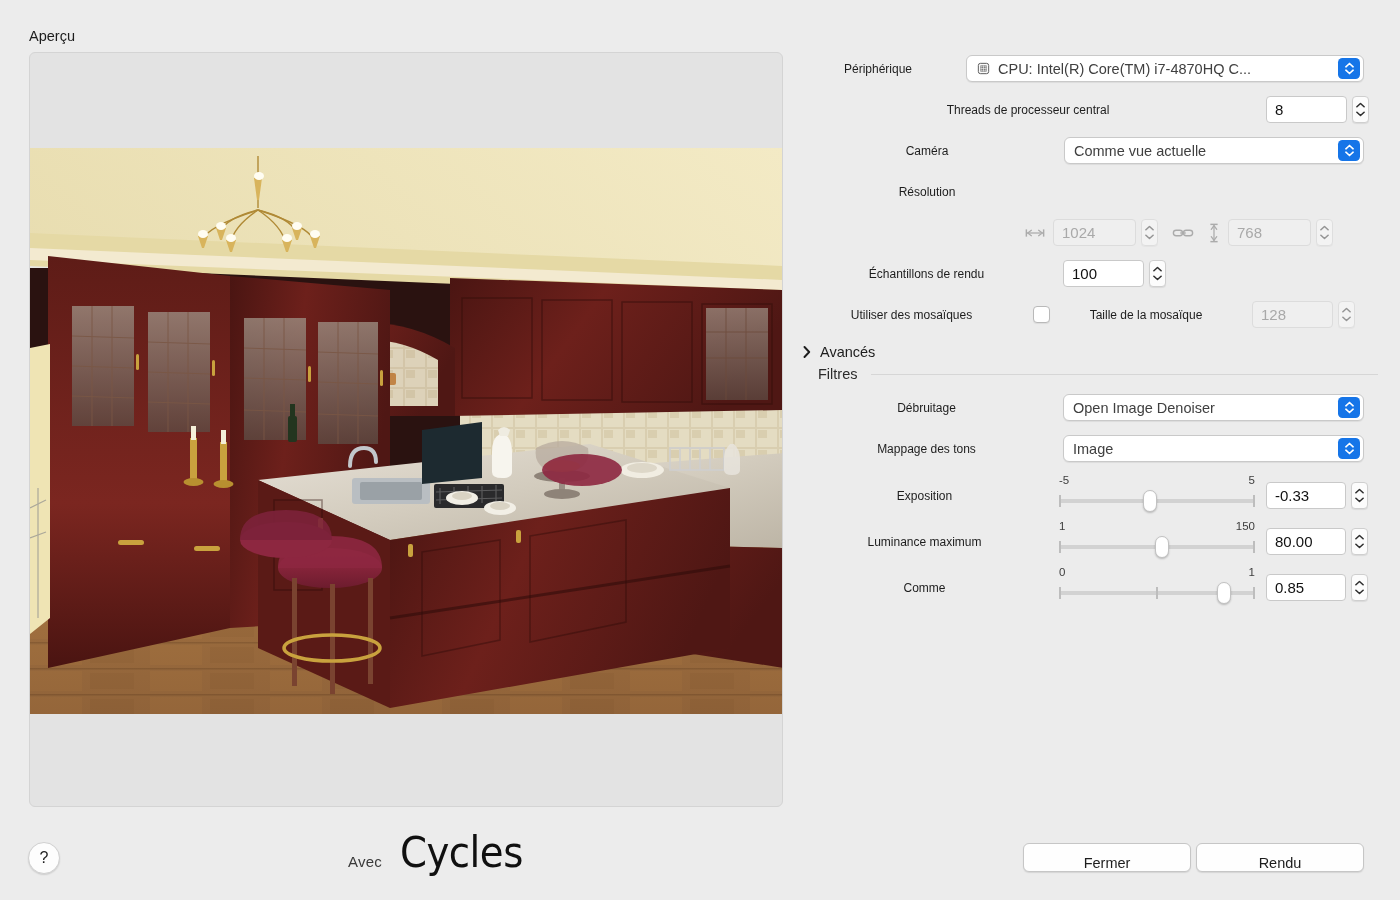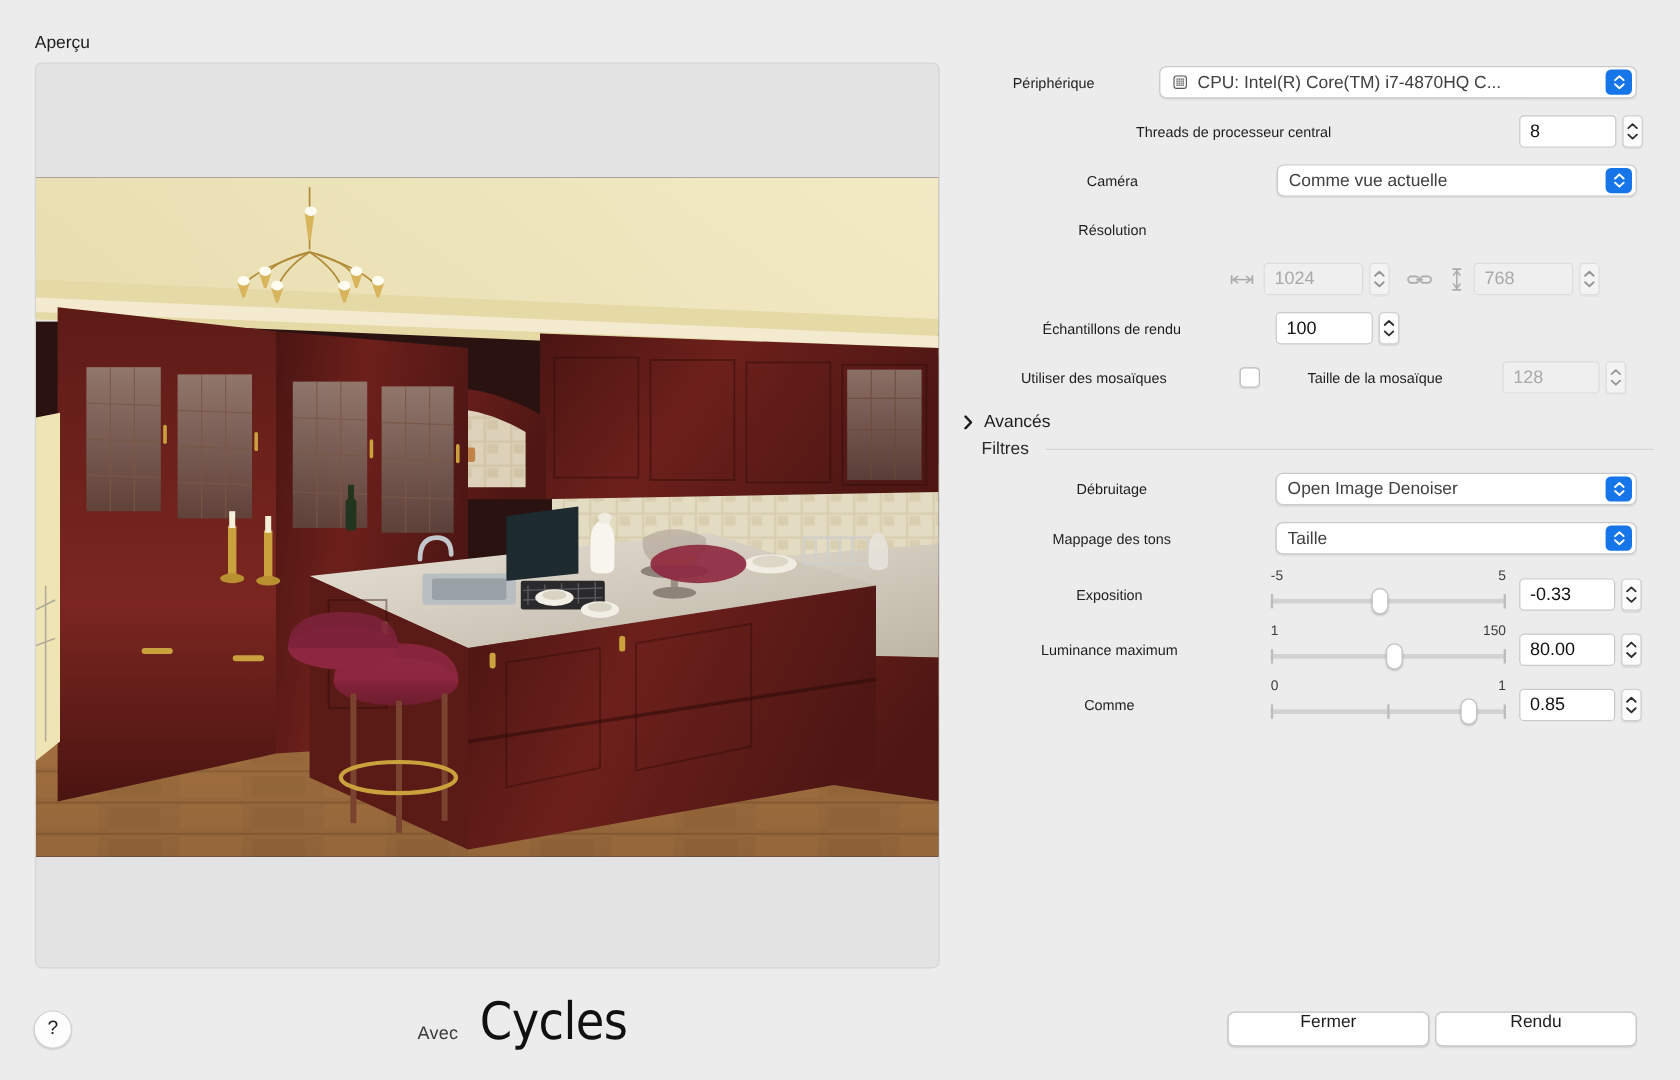--- a/index.html
+++ b/index.html
@@ -49,21 +49,21 @@
   #branding-name {
     font-family: "DejaVu Sans Condensed", "Liberation Sans Narrow", "Liberation Sans", sans-serif;
     font-size: 43px; font-weight: 400; color: #101010;
     margin-left: 18px; letter-spacing: -.5px; line-height: 1;
   }
   .action-btn {
     position: absolute; top: 843px; height: 29px; width: 168px;
     background: #fefefe; border: 1px solid #c6c6c6; border-radius: 6px;
     box-shadow: 0 1px 1.2px rgba(0,0,0,.10);
     font-size: 14.5px; color: #1d1d1d; cursor: default;
-    display: flex; align-items: flex-start; justify-content: center;
+    display: flex; align-items: flex-end; justify-content: center;
   }
   #close-button { left: 1023px; }
   #render-button { left: 1196px; }
 
   
   #settings-panel { position: absolute; left: 800px; top: 55px; width: 578px; }
   .row { display: flex; align-items: center; height: 27px; margin-bottom: 14px; }
   .row-label {
     text-align: center; font-size: 12px; color: #1d1d1d;
     white-space: nowrap; padding-right: 10px;
@@ -607,21 +607,21 @@
               <path d="M1 1 L5 4.7 L9 1" stroke="#fff" stroke-width="1.8" fill="none" stroke-linecap="round" stroke-linejoin="round"></path>
             </svg>
         </span>
       </span>
     </div>
   </div>
 
   <div class="row" style="margin-bottom:20px">
     <div class="row-label" style="width:263px">Mappage des tons</div>
     <div class="popup" style="width:301px">
-      <span class="ptext">Taille</span>
+      <span class="ptext">Image</span>
       <span class="popup-arrows">
         <span class="chev-pair">
           <svg width="9" height="6" viewBox="0 0 10 6">
               <path d="M1 5 L5 1.3 L9 5" stroke="#fff" stroke-width="1.8" fill="none" stroke-linecap="round" stroke-linejoin="round"></path>
             </svg>
           <svg width="9" height="6" viewBox="0 0 10 6" style="margin-top:1px">
               <path d="M1 1 L5 4.7 L9 1" stroke="#fff" stroke-width="1.8" fill="none" stroke-linecap="round" stroke-linejoin="round"></path>
             </svg>
         </span>
       </span>

